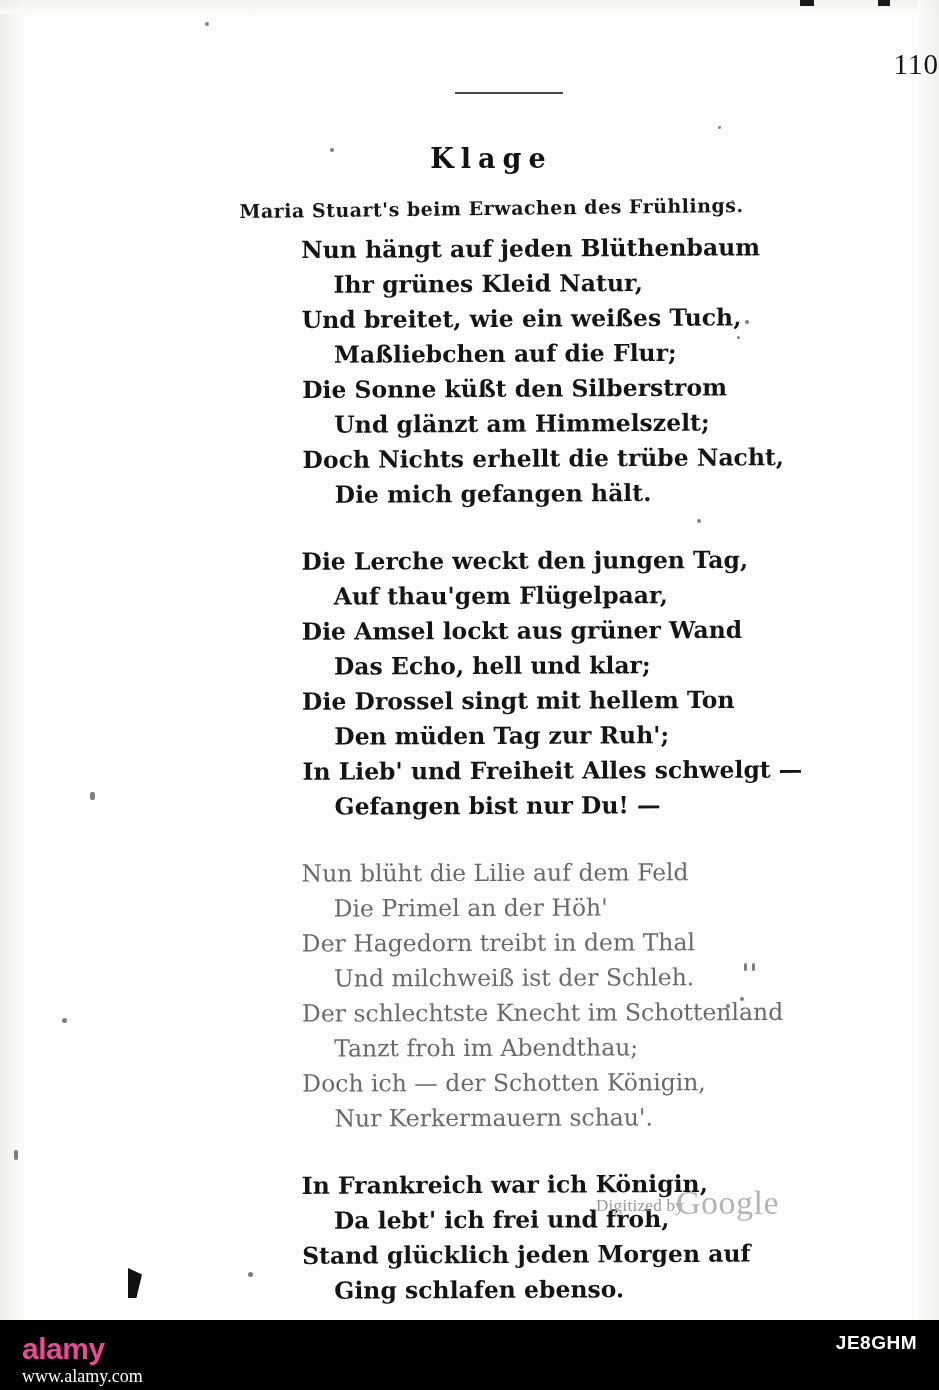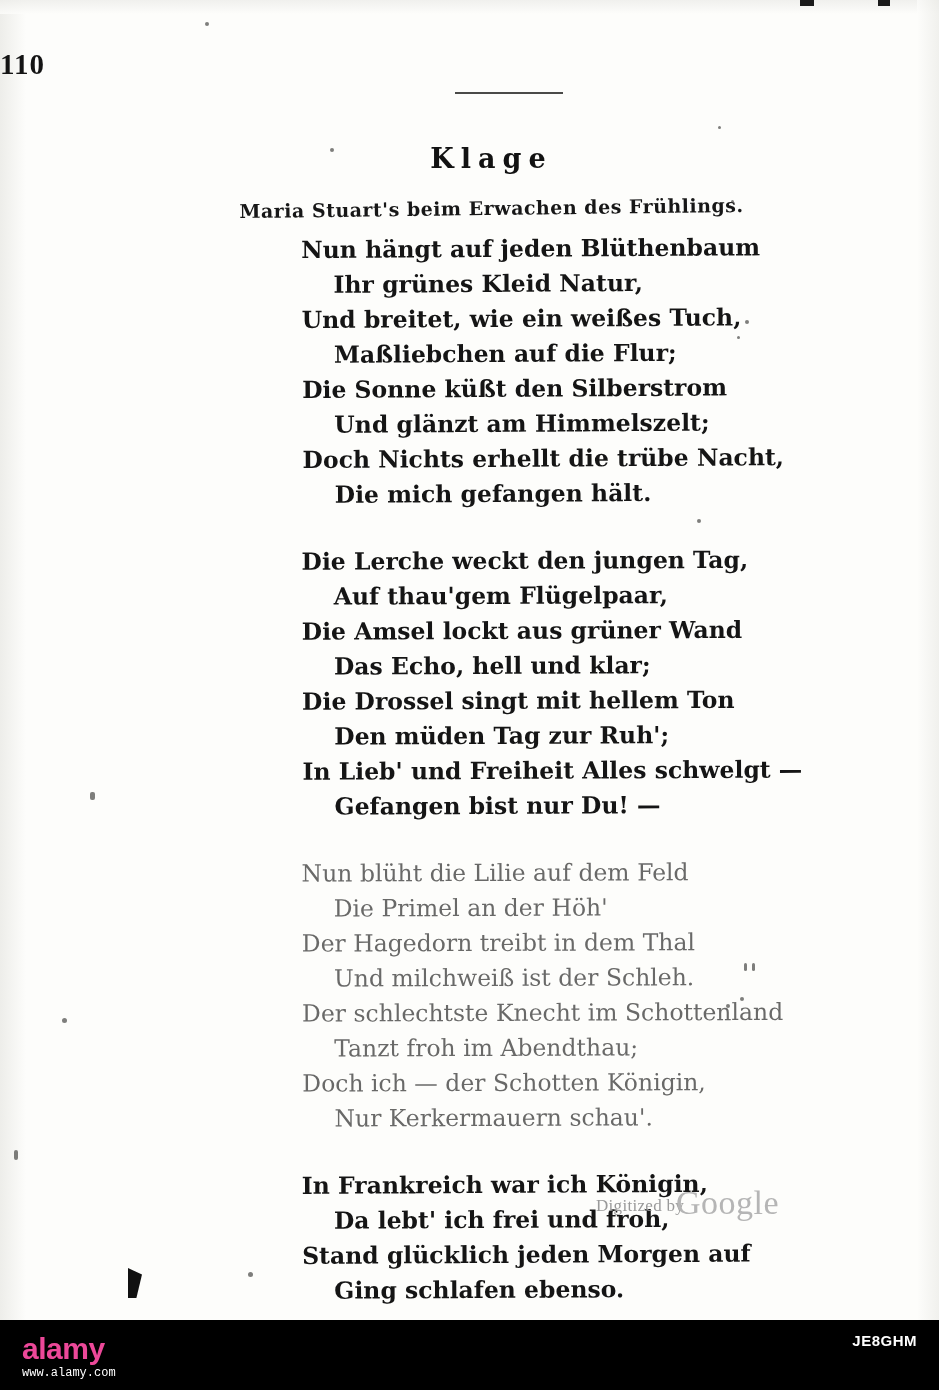--- a/index.html
+++ b/index.html
@@ -78,24 +78,24 @@
     left: 0;
     top: 0;
     width: 939px;
   }
 
   .folio {
     position: absolute;
     top: 48px;
     left: 0;
     width: 939px;
-    text-align: left;
+    text-align: right;
     font-family: "Liberation Serif", serif;
     font-size: 29px;
-    font-weight: bold;
+    font-weight: normal;
     letter-spacing: 1px;
     color: #141414;
   }
   .folio-rule {
     position: absolute;
     top: 92px;
     left: 455px;
     width: 108px;
     height: 2px;
     background: #2a2a28;
@@ -206,30 +206,30 @@
     font-family: "Liberation Sans", sans-serif;
     font-size: 30px;
     font-weight: bold;
     color: #ec4899;
     letter-spacing: -0.5px;
   }
   .alamy-url {
     position: absolute;
     left: 22px;
     top: 1366px;
-    font-family: Liberation Mono, monospace;
-    font-size: 12px;
+    font-family: Liberation Serif, serif;
+    font-size: 18px;
     color: #ffffff;
   }
   .alamy-id {
     position: absolute;
     right: 22px;
     top: 1332px;
     font-family: "Liberation Sans", sans-serif;
-    font-size: 15px;
+    font-size: 19px;
     font-weight: bold;
     color: #ffffff;
     letter-spacing: .5px;
   }
 </style>
 </head>
 <body>
 
 <div id="page-scan">
   <div class="scan-edge-left"></div>

